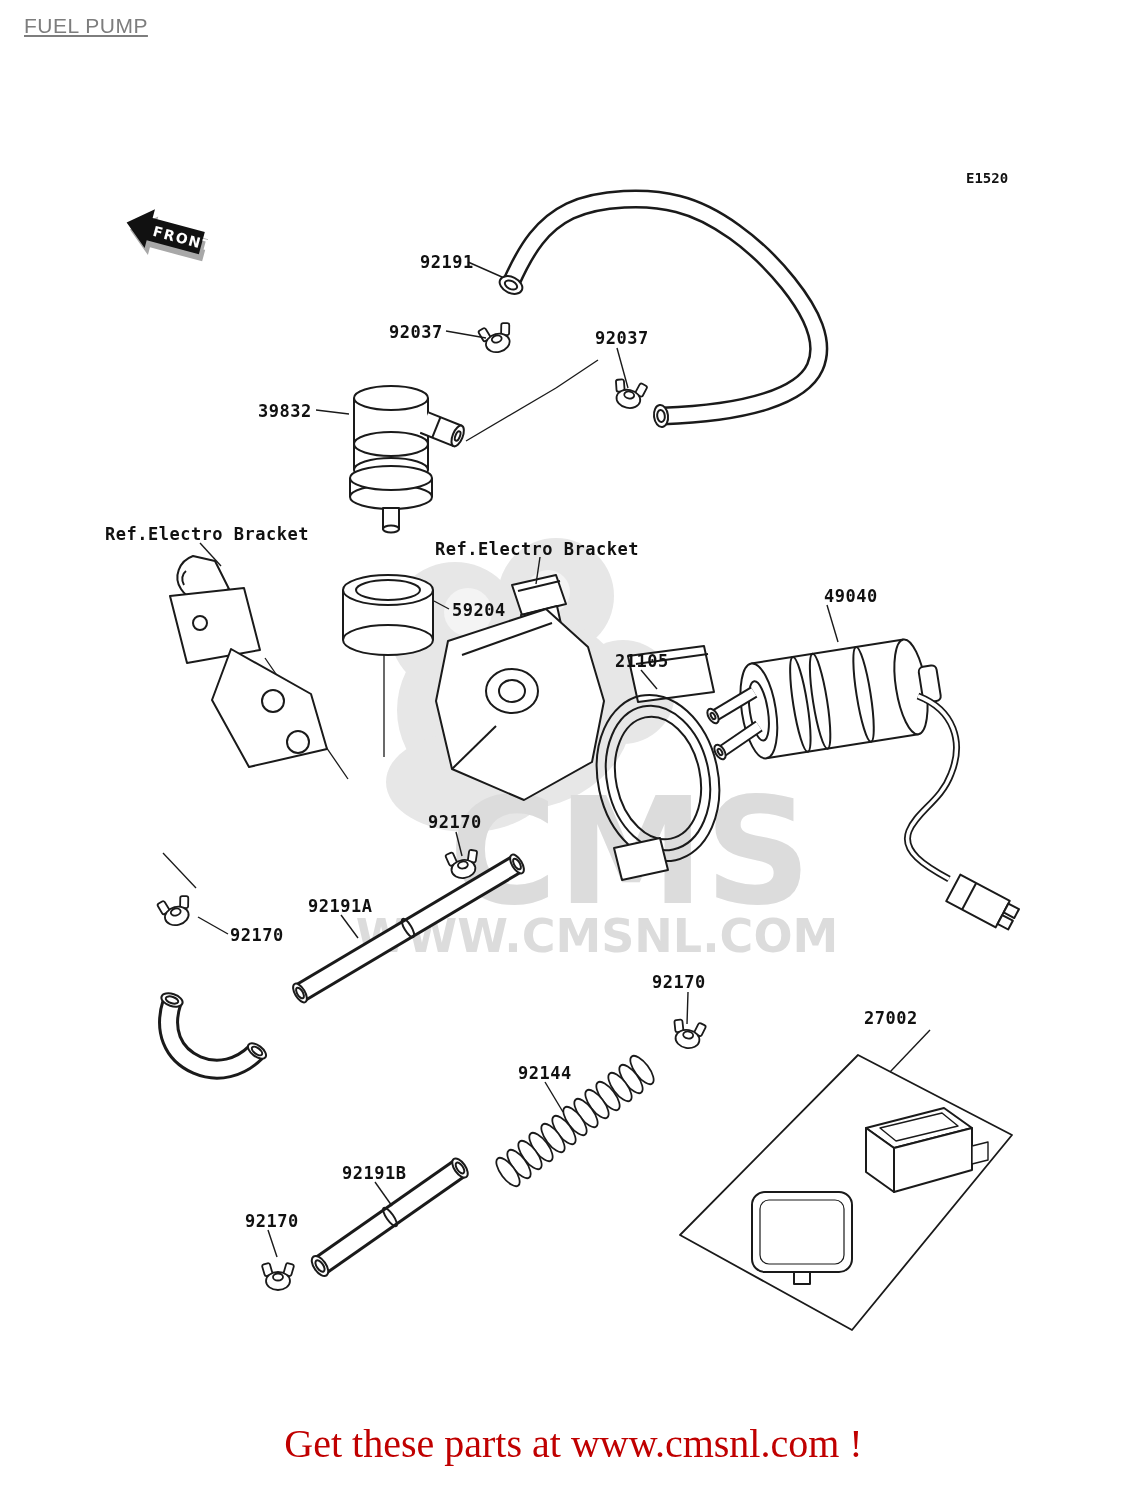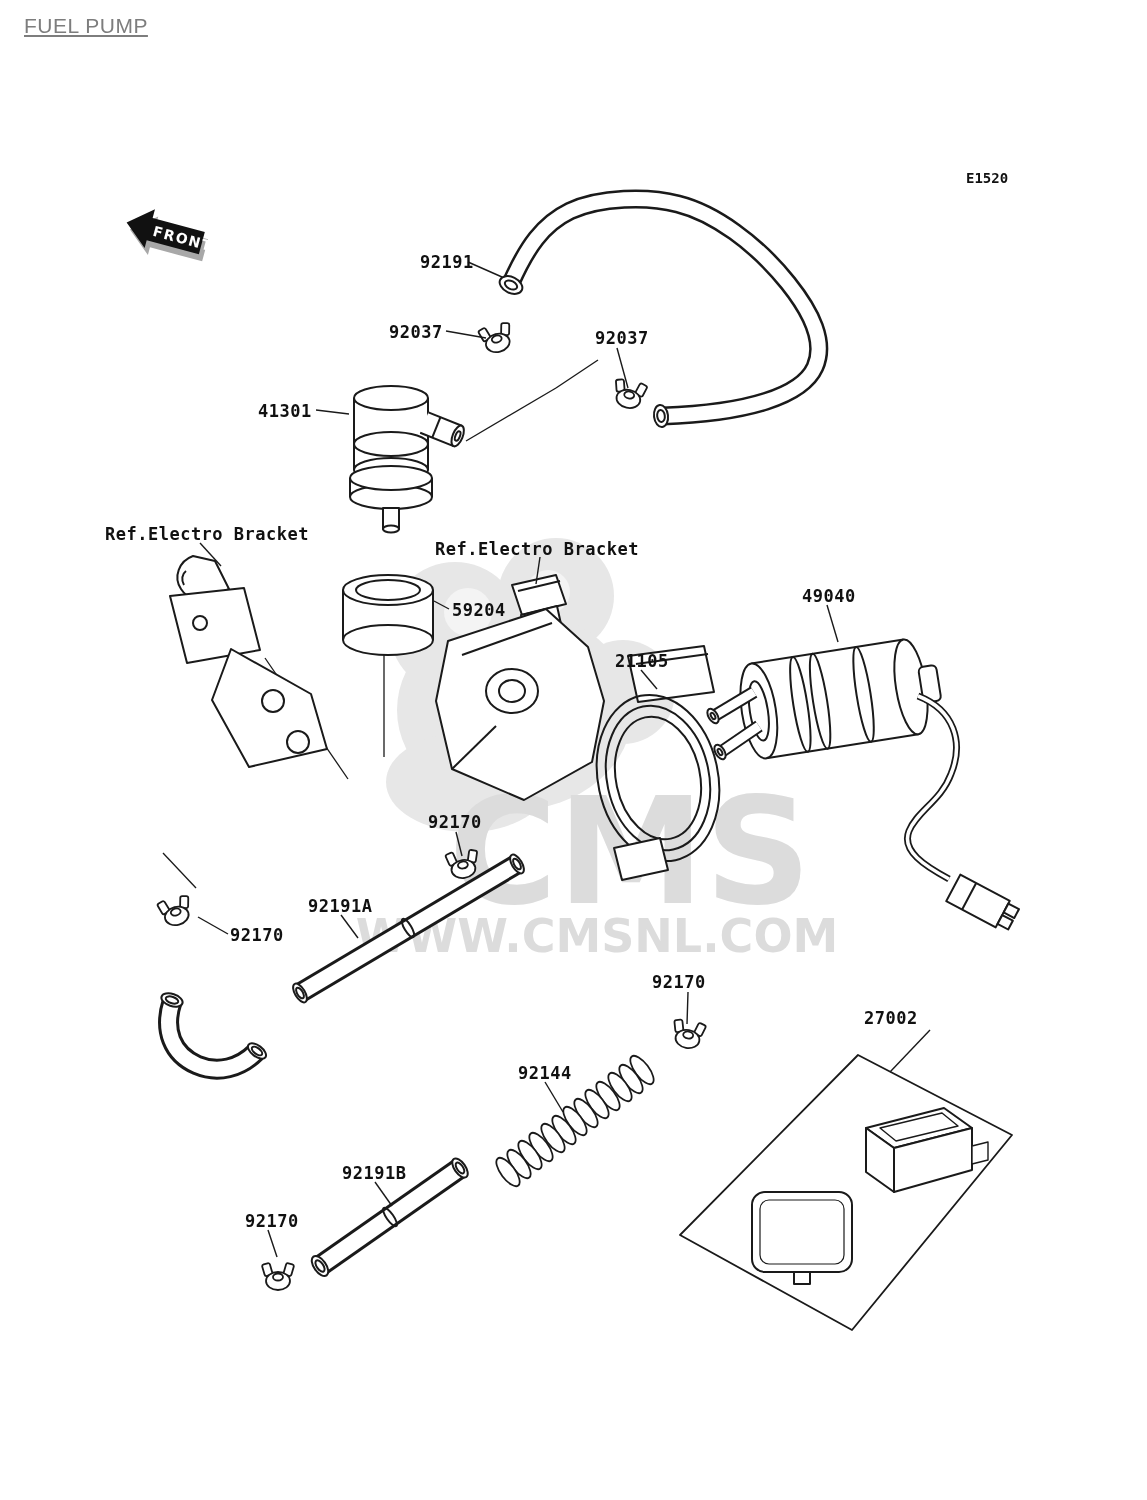--- a/index.html
+++ b/index.html
@@ -268,29 +268,30 @@
     <text x="33" y="30" fill="#fff" font-size="14" font-weight="bold" letter-spacing="1.5" font-family="DejaVu Sans, sans-serif" stroke="none">FRONT</text>
   </g>
 </svg>
 
 <div class="page-title">FUEL PUMP</div>
 <div class="diagram-code">E1520</div>
 
 <div class="part-label" style="left:420px;top:252px">92191</div>
 <div class="part-label" style="left:389px;top:322px">92037</div>
 <div class="part-label" style="left:595px;top:328px">92037</div>
-<div class="part-label" style="left:258px;top:401px">41301</div>
+<div class="part-label" style="left:258px;top:401px">39832</div>
 <div class="part-label ref" style="left:105px;top:524px">Ref.Electro Bracket</div>
 <div class="part-label ref" style="left:435px;top:539px">Ref.Electro Bracket</div>
 <div class="part-label" style="left:452px;top:600px">59204</div>
 <div class="part-label" style="left:615px;top:651px">21105</div>
-<div class="part-label" style="left:802px;top:586px">49040</div>
+<div class="part-label" style="left:824px;top:586px">49040</div>
 <div class="part-label" style="left:428px;top:812px">92170</div>
 <div class="part-label" style="left:308px;top:896px">92191A</div>
 <div class="part-label" style="left:230px;top:925px">92170</div>
 <div class="part-label" style="left:652px;top:972px">92170</div>
 <div class="part-label" style="left:864px;top:1008px">27002</div>
 <div class="part-label" style="left:518px;top:1063px">92144</div>
 <div class="part-label" style="left:342px;top:1163px">92191B</div>
 <div class="part-label" style="left:245px;top:1211px">92170</div>
 
+<div class="footer-link">Get these parts at www.cmsnl.com !</div>
 
 </div>
 
 </body></html>

